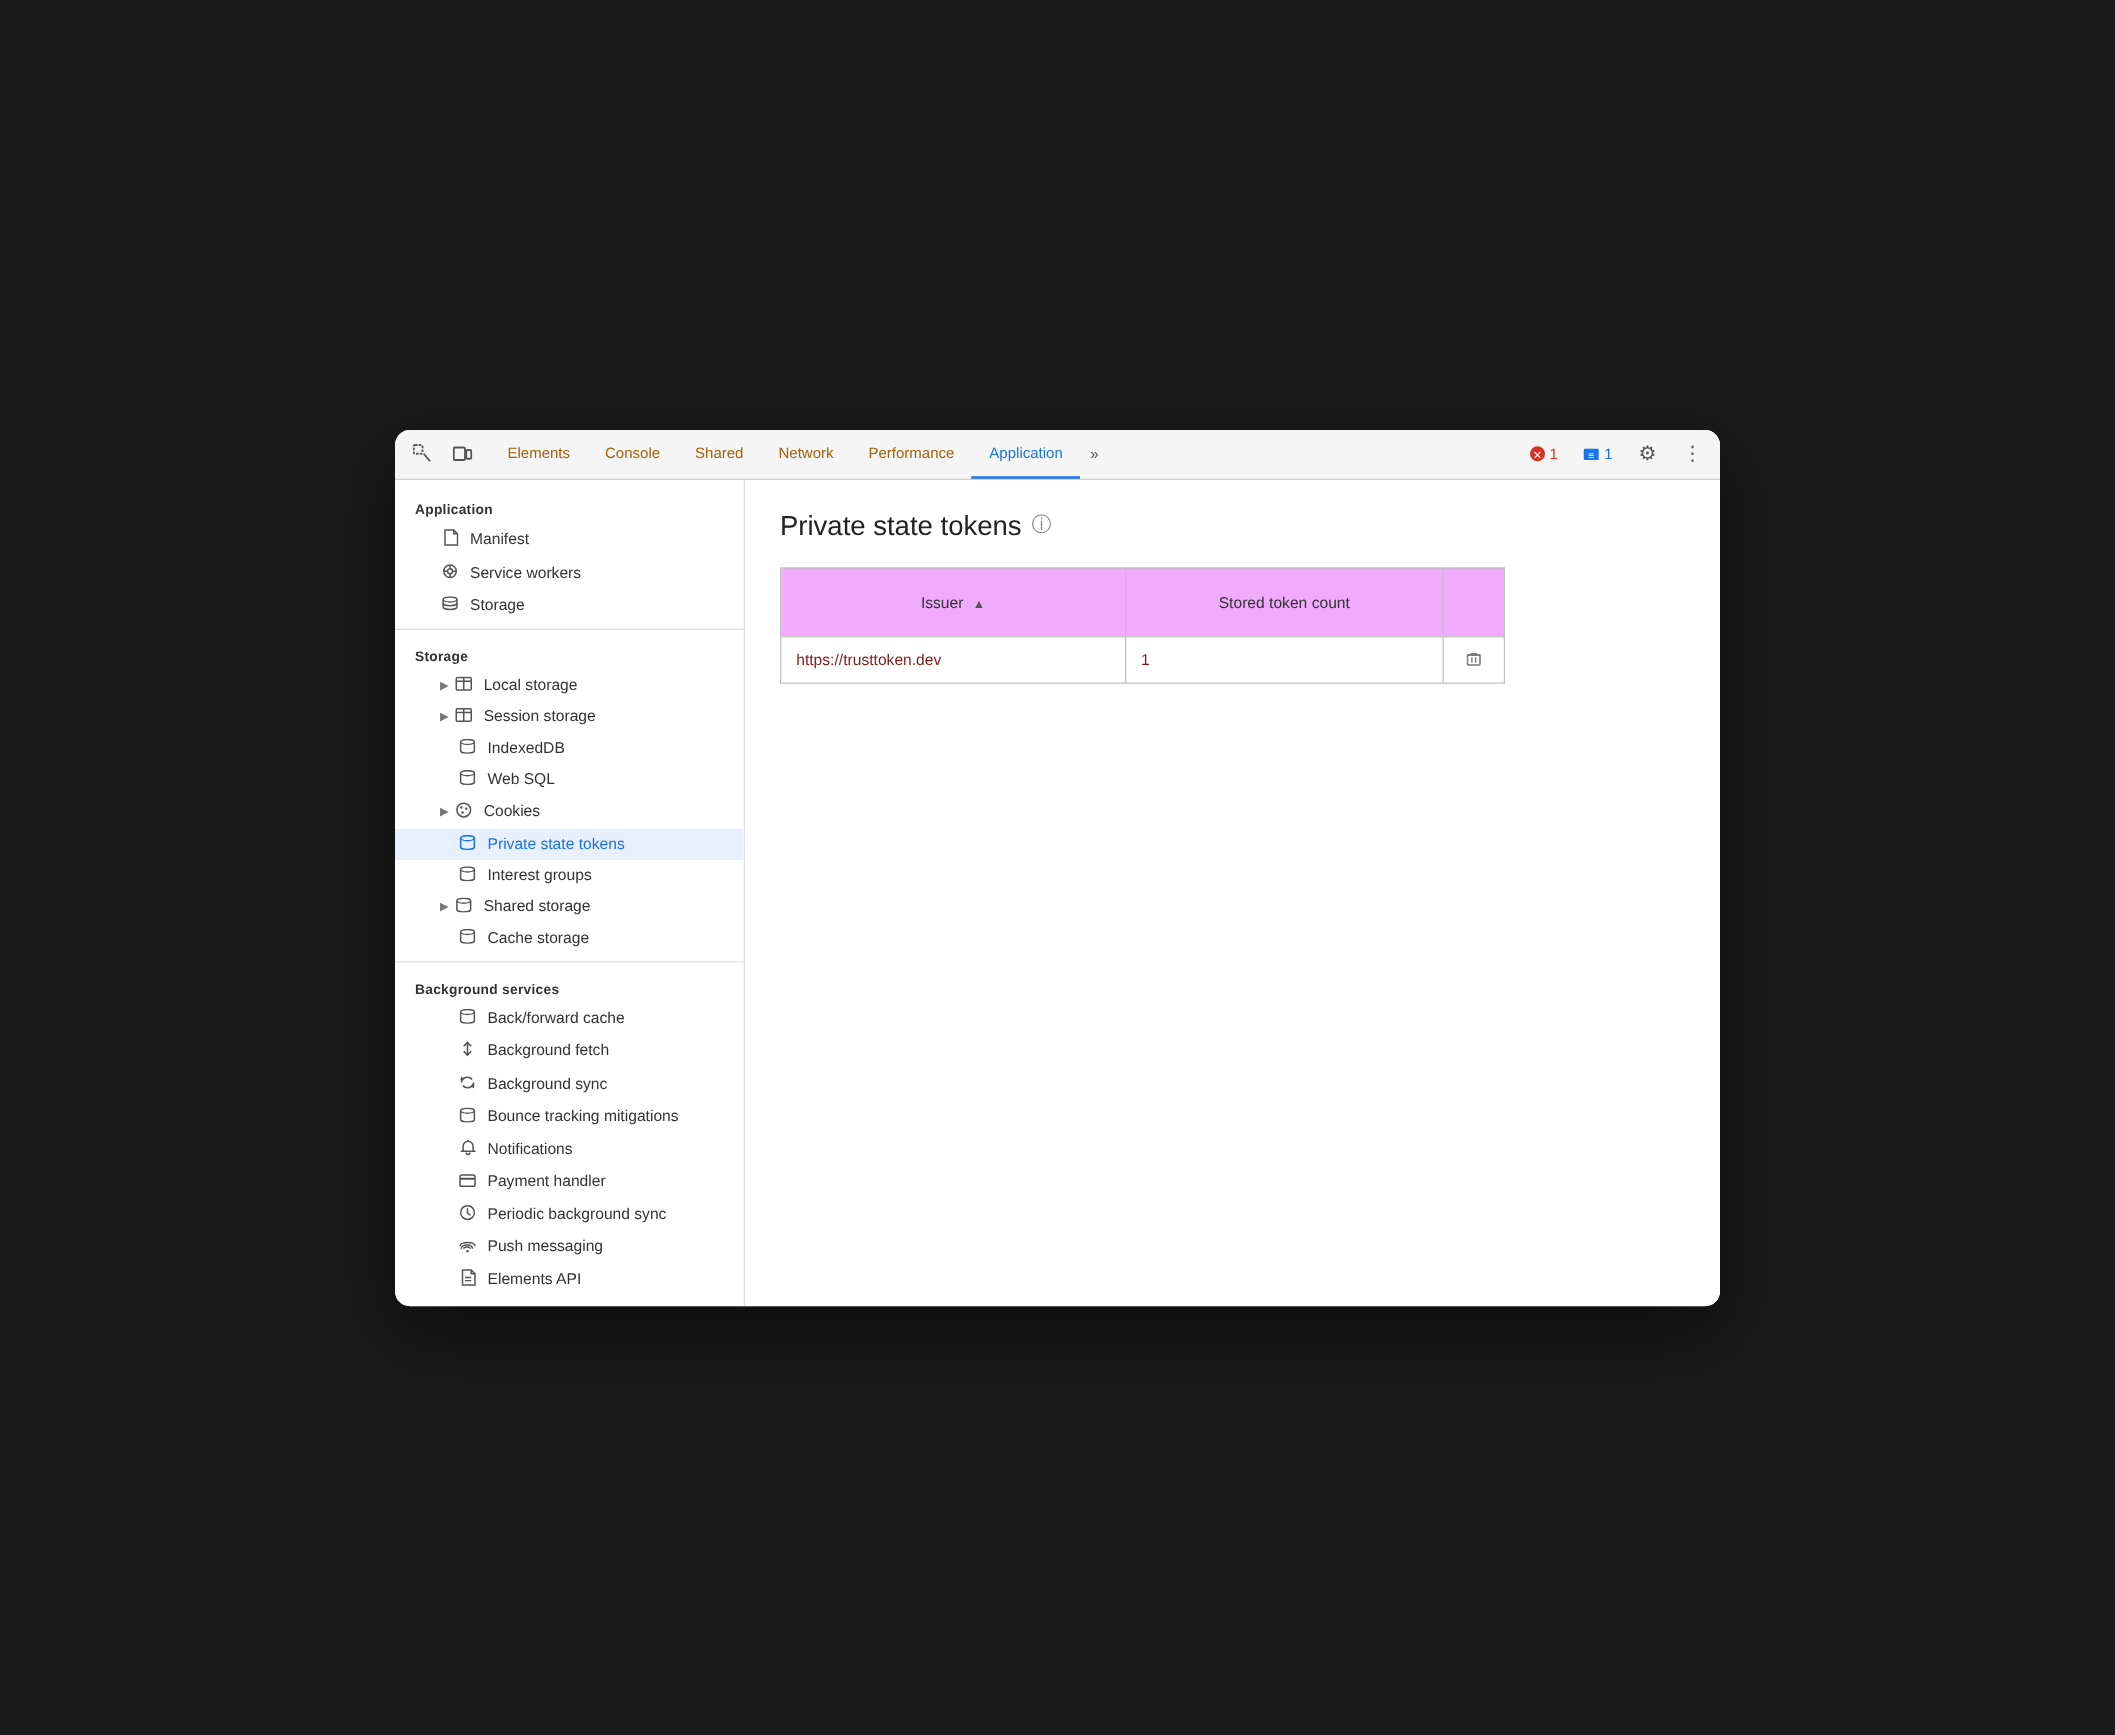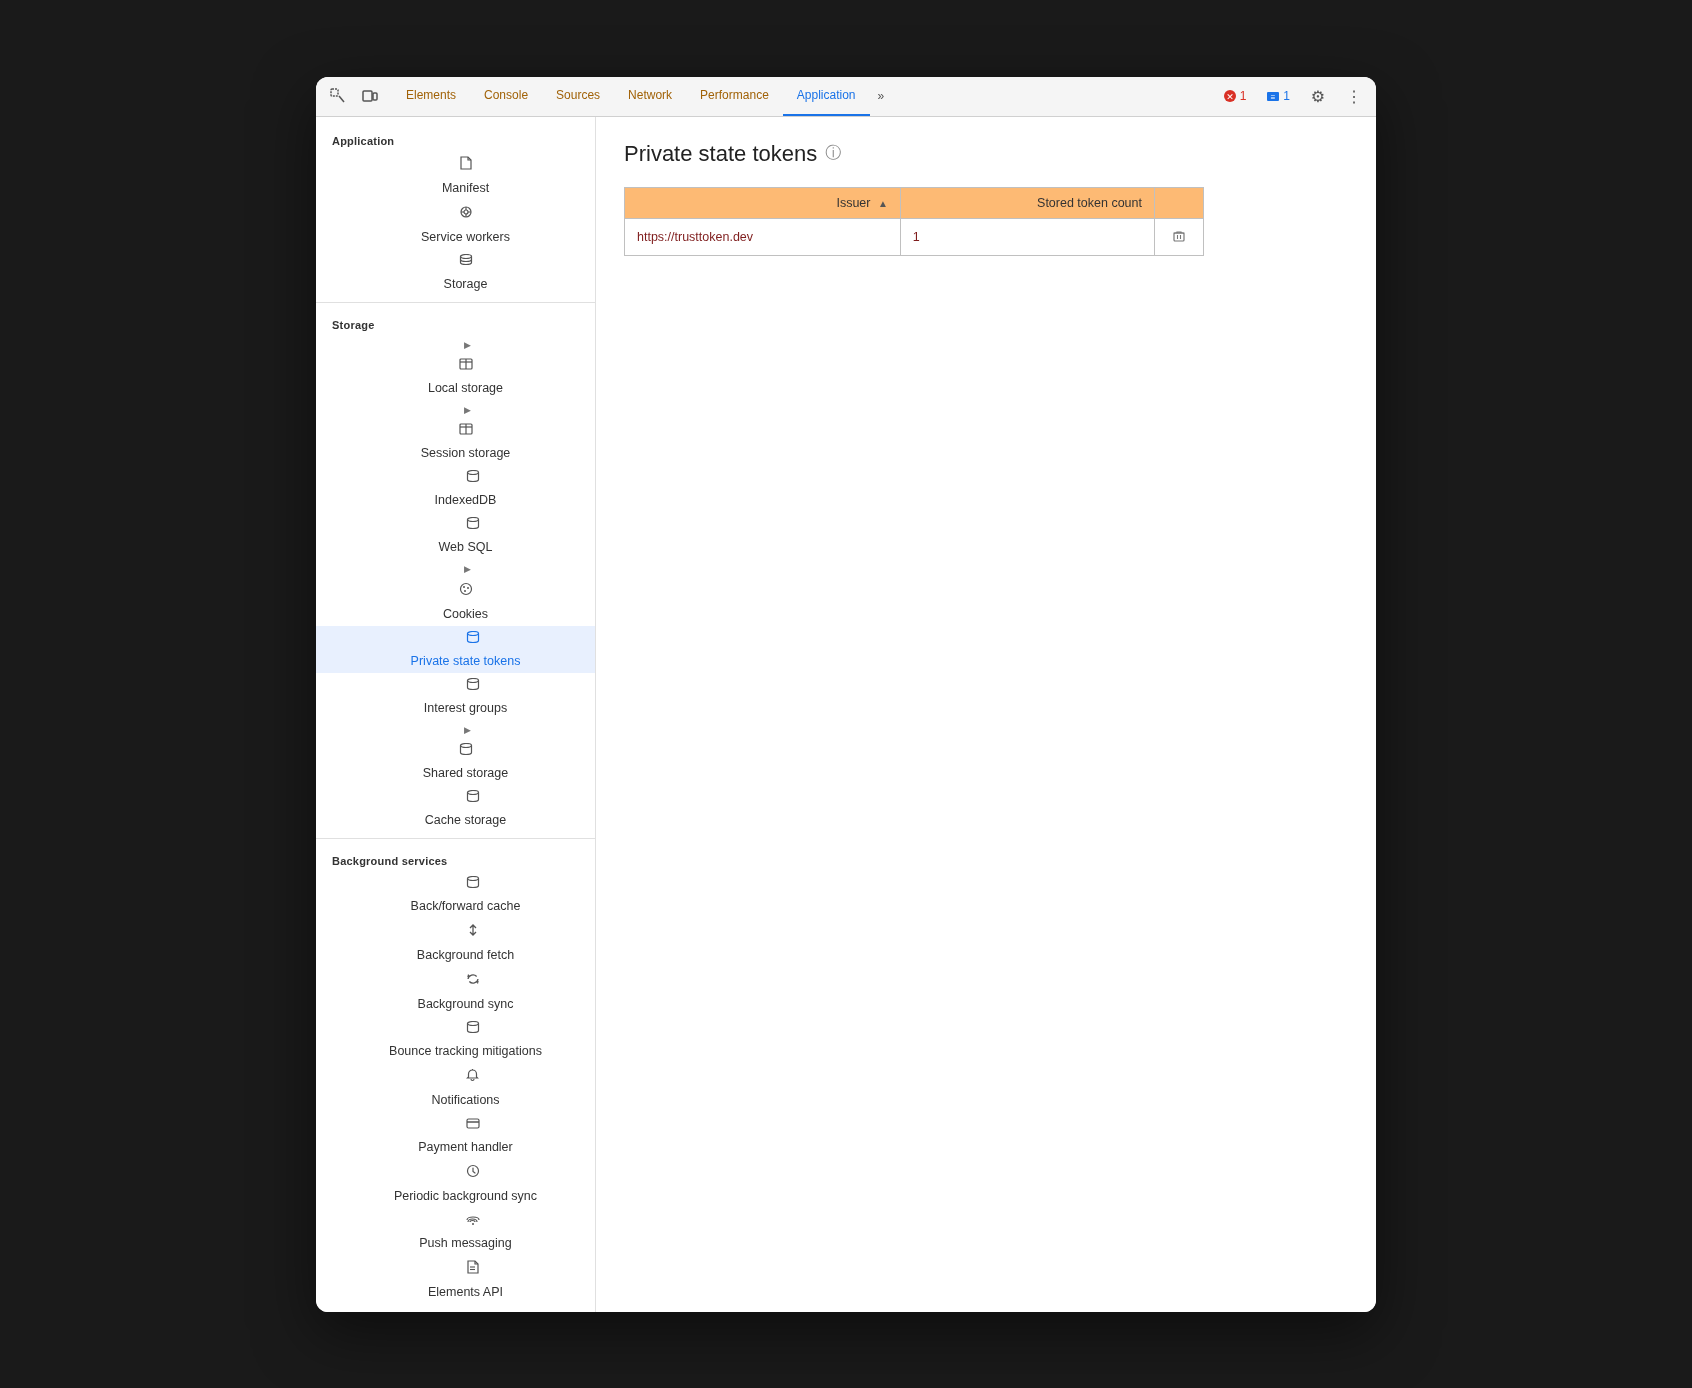--- a/index.html
+++ b/index.html
@@ -160,21 +160,21 @@
       display: flex;
       align-items: center;
       padding: 5px 16px 5px 20px;
       cursor: pointer;
       color: #333;
       gap: 8px;
       font-size: 12.5px;
     }
     .sidebar-item.active { background: #e8f0fe; color: #1a73e8; }
     .sidebar-item.active .sidebar-icon { color: #1a73e8; }
-    .sidebar-item.indent { padding-left: 36px; flex-direction: column; }
+    .sidebar-item.indent { padding-left: 36px; }
     .sidebar-icon { font-size: 13px; color: #555; flex-shrink: 0; width: 16px; text-align: center; }
     .expand-arrow { font-size: 9px; color: #777; margin-right: -4px; flex-shrink: 0; }
     .sidebar-divider { height: 1px; background: #e0e0e0; margin: 6px 0; }
     
     .content {
       flex: 1;
       padding: 24px 28px;
       overflow-y: auto;
       background: #ffffff;
     }
@@ -195,24 +195,24 @@
       cursor: pointer;
     }
     
     .data-table {
       border-collapse: collapse;
       border: 1px solid #c0c0c0;
       width: 580px;
       font-size: 12.5px;
     }
     .data-table th {
-      background: #fdba74;
+      background: #f0abfc;
       border: 1px solid #c0c0c0;
-      padding: 8px 12px;
-      text-align: right;
+      padding: 20px 12px;
+      text-align: center;
       font-weight: 500;
       color: #333;
       font-size: 12.5px;
     }
     .data-table th.sortable {
       cursor: pointer;
     }
     .data-table td {
       border: 1px solid #c0c0c0;
       padding: 8px 12px;
@@ -245,21 +245,21 @@
       </div>
       <div class="tab-icon-btn" title="Device mode">
         <svg width="16" height="16" viewBox="0 0 16 16" fill="none">
           <rect x="1" y="3" width="9" height="10" rx="1" stroke="#555" stroke-width="1.5" fill="none"></rect>
           <rect x="11" y="5" width="4" height="7" rx="1" stroke="#555" stroke-width="1.5" fill="none"></rect>
         </svg>
       </div>
     </div>
     <div class="tab-item">Elements</div>
     <div class="tab-item">Console</div>
-    <div class="tab-item">Sources</div>
+    <div class="tab-item">Shared</div>
     <div class="tab-item">Network</div>
     <div class="tab-item">Performance</div>
     <div class="tab-item active">Application</div>
     <div class="tab-more">»</div>
     <div class="tab-bar-right">
       <div class="badge-btn badge-error">
         <svg width="14" height="14" viewBox="0 0 14 14" fill="none">
           <circle cx="7" cy="7" r="6" fill="#d93025"></circle>
           <text x="7" y="11" text-anchor="middle" fill="white" font-size="9" font-family="Arial">✕</text>
         </svg>

